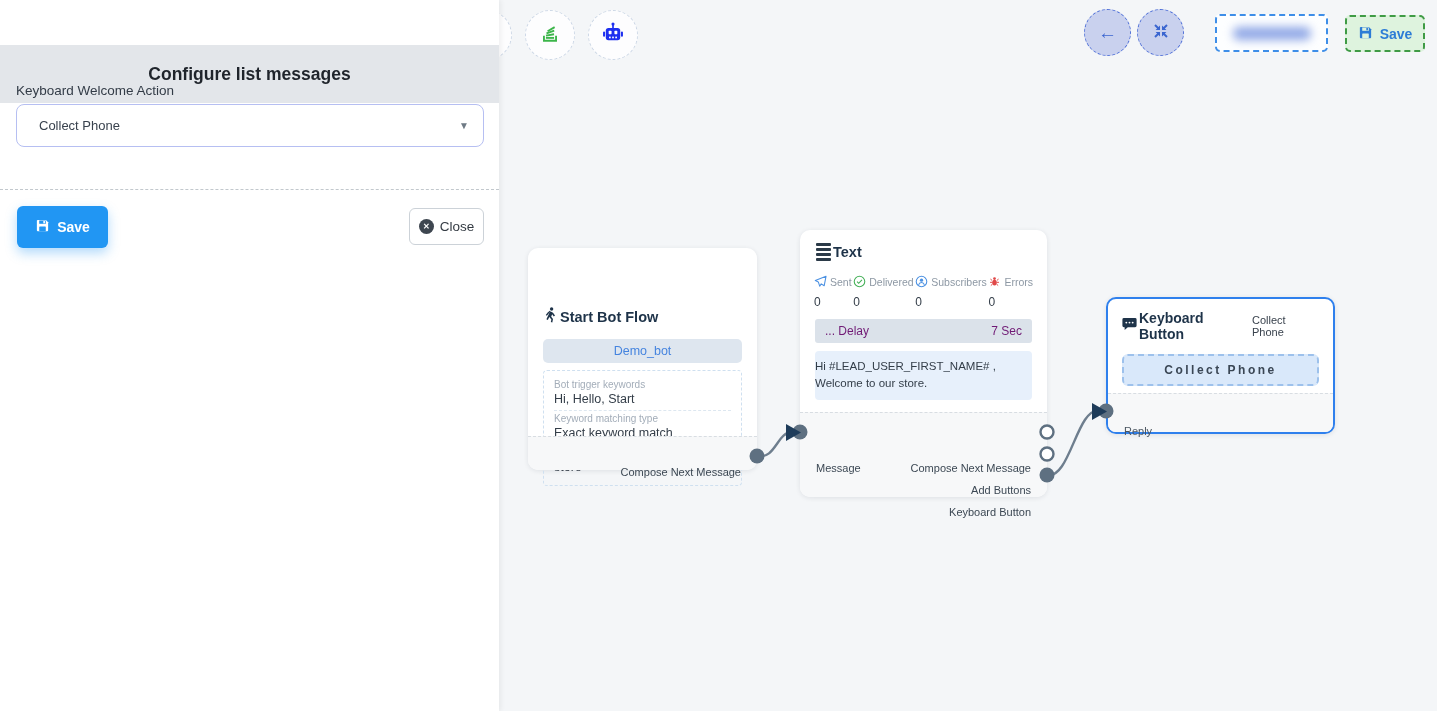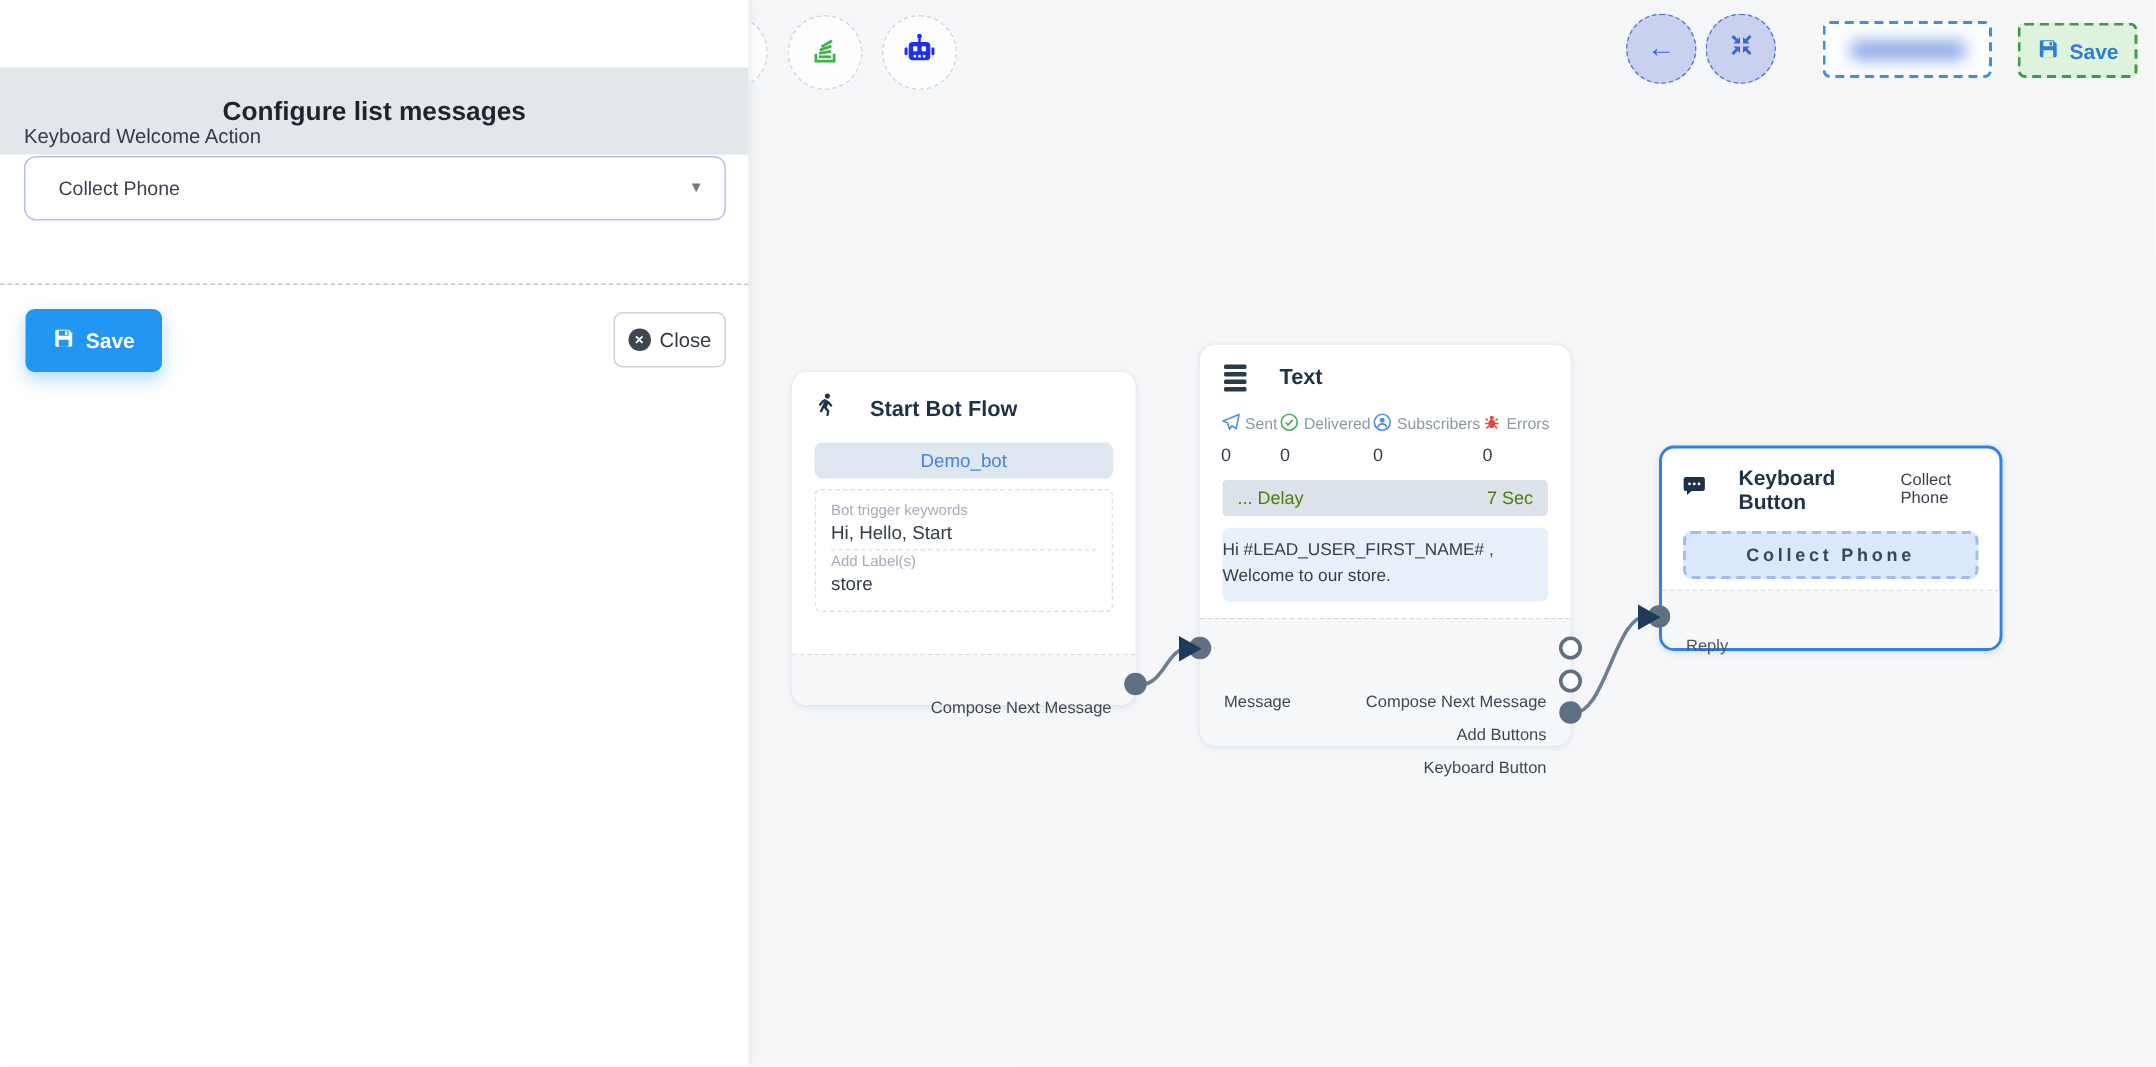--- a/index.html
+++ b/index.html
@@ -41,25 +41,25 @@
             border:2px dashed #3e8ee8; border-radius:5px; display:flex; align-items:center; justify-content:center;
             cursor:pointer; z-index:2; }
   .blur-bar { width:78px; height:13px; border-radius:6px; background:#8fa7e6; filter:blur(5px); }
   .btn-save-top { position:absolute; left:1345px; top:15px; width:80px; height:37px; background:#def3de;
             border:2px dashed #3f9b45; border-radius:5px; color:#2d7cd6; font-size:14px; font-weight:700;
             display:flex; align-items:center; justify-content:center; gap:7px; cursor:pointer; z-index:2; font-family:inherit; }
 
   
   .node { position:absolute; background:#fff; border-radius:10px; box-shadow:0 1px 5px rgba(30,40,60,.10);
           z-index:3; }
-  .node-head { display:flex; align-items:center; gap:22px; }
+  .node-head { display:flex; align-items:center; gap:2px; }
   .node-title { font-size:14.5px; font-weight:700; color:#1e3349; }
 
   .node-start { left:528px; top:248px; width:229px; height:222px; }
-  .node-start .node-head { padding:14px 16px 10px 16px; }
+  .node-start .node-head { padding:14px 16px 10px 16px;margin-top:45px; }
   .pill { margin:2px 15px 0 15px; height:24px; background:#dee6ef; border-radius:5px;
           display:flex; align-items:center; justify-content:center; font-size:12.5px; color:#4584df; cursor:pointer; }
   .field-box { margin:7px 15px 0 15px; border:1px dashed #cfe0f0; border-radius:4px; padding:6px 10px 7px 10px; }
   .f-row { padding:2px 0 4px 0; }
   .f-row + .f-row { border-top:1px dashed #dde7f0; }
   .f-label { font-size:10px; color:#a3adb9; margin-bottom:2px; }
   .f-value { font-size:12.5px; color:#333d48; }
   .node-foot { position:absolute; left:0; right:0; bottom:0; background:#f7f8f9; border-top:1px dashed #d8dde2;
           border-radius:0 0 10px 10px; }
   .start-foot { height:34px; display:flex; align-items:center; justify-content:flex-end; padding-right:16px; }
@@ -68,21 +68,21 @@
   .node-text { left:800px; top:230px; width:247px; height:267px; }
   .node-text .node-head { padding:13px 16px 8px 16px; }
   .hamburger { display:inline-flex; flex-direction:column; gap:2.5px; }
   .hamburger i { width:15px; height:2.5px; background:#2b3a48; border-radius:1px; }
   .stats { display:flex; justify-content:space-between; padding:6px 14px 0 14px; }
   .stat { }
   .stat-top { display:flex; align-items:center; gap:3px; font-size:10.5px; color:#8d98a4; }
   .stat-val { font-size:12px; color:#333d48; margin-top:5px; }
   .delay-row { margin:10px 15px 0 15px; height:24px; background:#dbe2ea; border-radius:3px;
           display:flex; align-items:center; justify-content:space-between; padding:0 10px;
-          font-size:12px; color:#4d7c0f; cursor:pointer; }
+          font-size:12px; color:#701a75; cursor:pointer; }
   .msg-bubble { margin:8px 15px 0 15px; background:#e7f0fb; border-radius:4px; padding:7px 0;
           font-size:11.5px; color:#333d48; line-height:1.55; cursor:pointer; }
   .text-foot { height:85px; }
   .tf-item { position:absolute; white-space:nowrap; }
 
   .node-kb { left:1106px; top:297px; width:229px; height:137px; border:2px solid #2f80ed; border-radius:10px; }
   .node-kb .node-head { padding:11px 14px 8px 14px; }
   .kb-sub { margin-left:auto; font-size:11px; color:#39424d; }
   .kb-btn { margin:4px 14px 0 14px; height:32px; background:#d9e8fa; border:2px dashed #9dc1ec; border-radius:6px;
           display:flex; align-items:center; justify-content:center; font-size:12px; font-weight:600;
@@ -185,20 +185,24 @@
       </span>
       <span class="node-title">Start Bot Flow</span>
     </div>
     <div class="pill">Demo_bot</div>
     <div class="field-box">
       <div class="f-row">
         <div class="f-label">Bot trigger keywords</div>
         <div class="f-value">Hi, Hello, Start</div>
       </div>
       <div class="f-row">
+        <div class="f-label">Keyword matching type</div>
+        <div class="f-value">Exact keyword match</div>
+      </div>
+      <div class="f-row">
         <div class="f-label">Add Label(s)</div>
         <div class="f-value">store</div>
       </div>
     </div>
     <div class="node-foot start-foot">
       <span class="port-label">Compose Next Message</span>
     </div>
   </div>
 
   <div class="node node-text">

